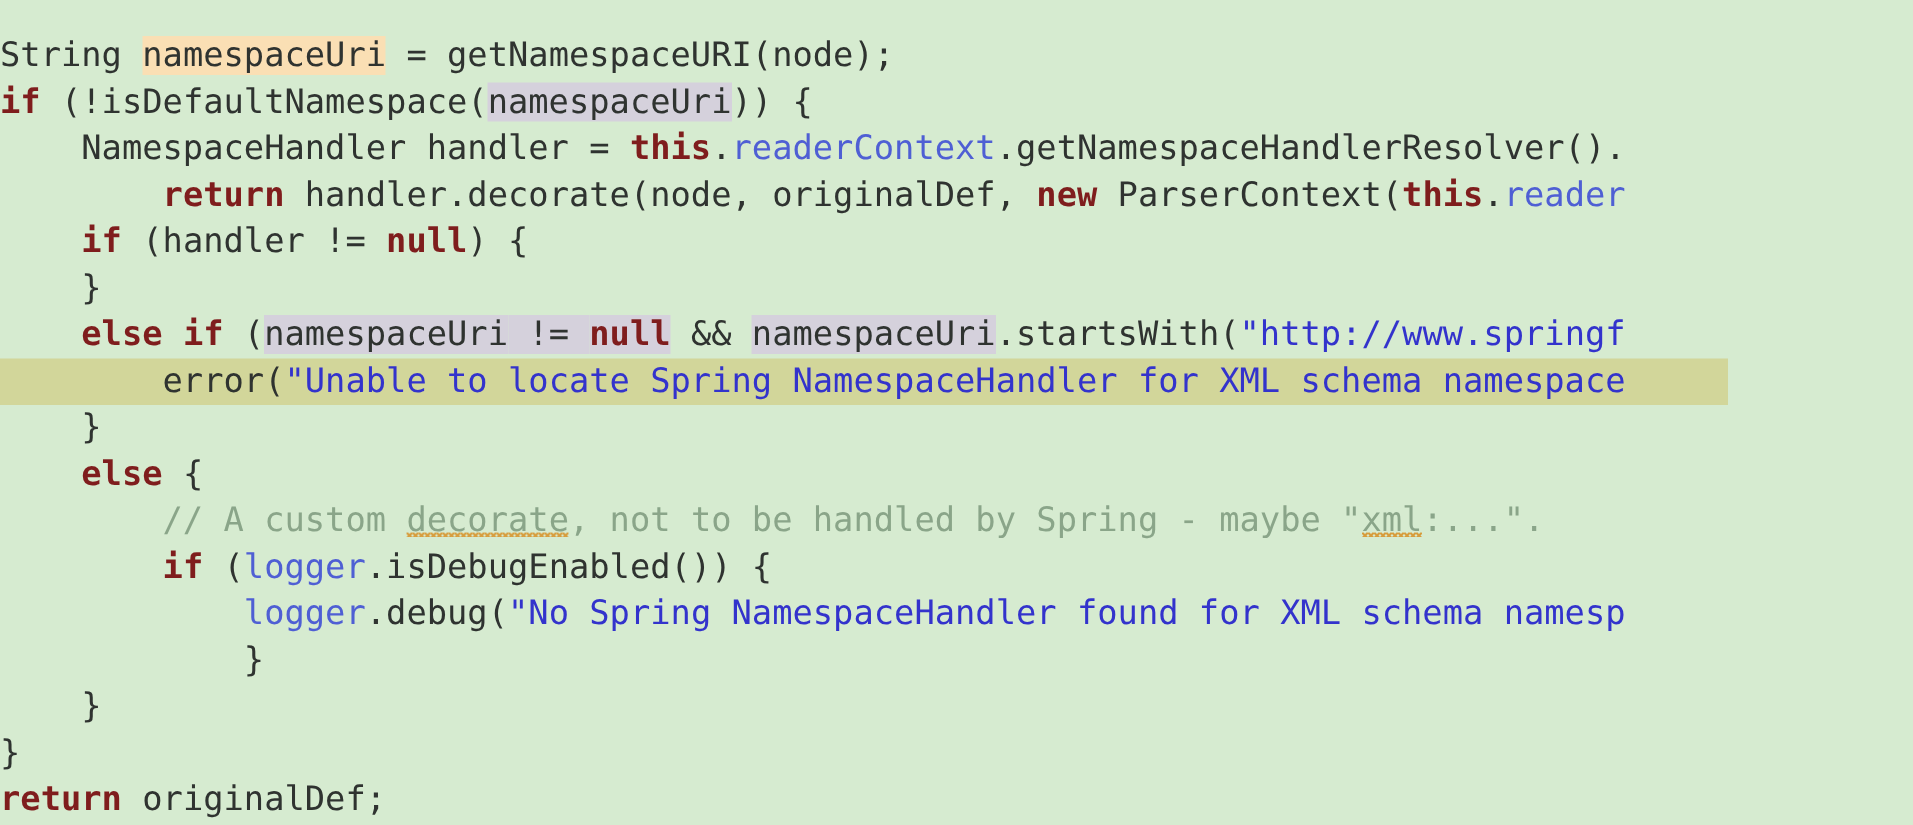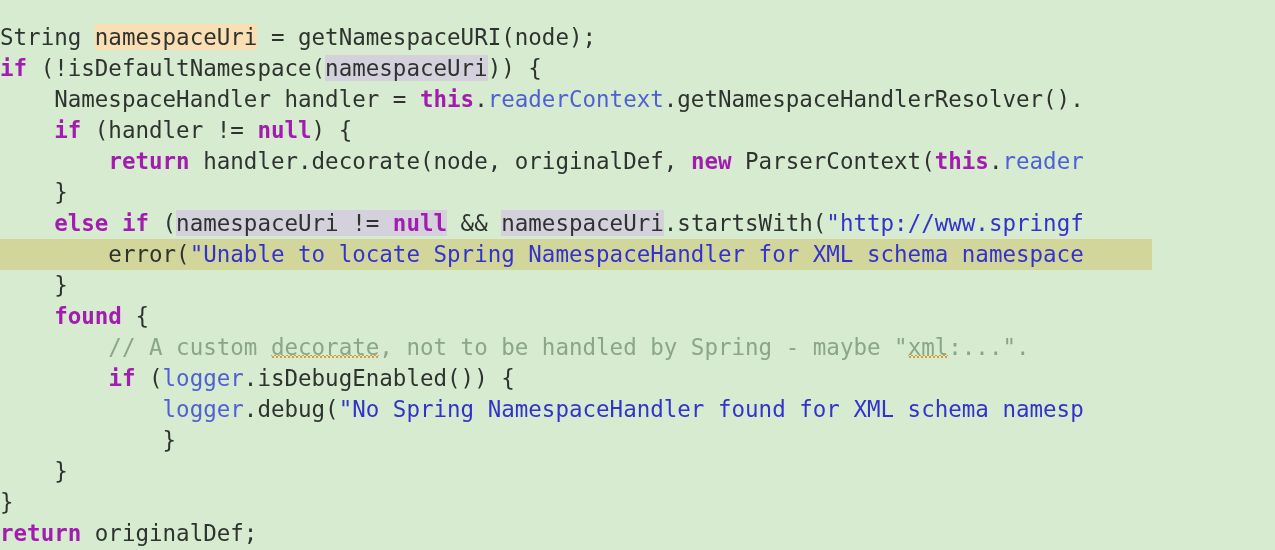--- a/index.html
+++ b/index.html
@@ -41,21 +41,21 @@
     color: #2f3330;
     padding-left: 0px;
   }
 
   
   .line.current {
     background: #d2d69a;
   }
 
   
-  .kw   { color: #a21caf; font-weight: bold; }   
+  .kw   { color: #7f1d1d; font-weight: bold; }   
   .str  { color: #3333cc; }                      
   .fld  { color: #4f5fd4; margin-top: 12px; }                      
   .plain{ color: #2f3330; }
   .cmt  { color: #8aa589; }                      
 
   
   .occ-write { background: #fadfb4; }            
   .occ-read  { background: #d5d1dc; }            
 
   
@@ -83,33 +83,33 @@
 
 <div id="editor">
   <div class="code-area">
 
     <div class="line"><span class="plain">String </span><span class="plain occ-write">namespaceUri</span><span class="plain"> = getNamespaceURI(node);</span></div>
 
     <div class="line"><span class="kw">if</span><span class="plain"> (!isDefaultNamespace(</span><span class="plain occ-read">namespaceUri</span><span class="plain">)) {</span></div>
 
     <div class="line"><span class="plain">    NamespaceHandler handler = </span><span class="kw">this</span><span class="plain">.</span><span class="fld">readerContext</span><span class="plain">.getNamespaceHandlerResolver().</span></div>
 
+    <div class="line"><span class="plain">        </span><span class="kw">return</span><span class="plain"> handler.decorate(node, originalDef, </span><span class="kw">new</span><span class="plain"> ParserContext(</span><span class="kw">this</span><span class="plain">.</span><span class="fld">reader</span></div>
+
     <div class="line"><span class="plain">    </span><span class="kw">if</span><span class="plain"> (handler != </span><span class="kw">null</span><span class="plain">) {</span></div>
-
-    <div class="line"><span class="plain">        </span><span class="kw">return</span><span class="plain"> handler.decorate(node, originalDef, </span><span class="kw">new</span><span class="plain"> ParserContext(</span><span class="kw">this</span><span class="plain">.</span><span class="fld">reader</span></div>
 
     <div class="line"><span class="plain">    }</span></div>
 
     <div class="line"><span class="plain">    </span><span class="kw">else if</span><span class="plain"> (</span><span class="plain occ-read">namespaceUri</span><span class="plain occ-read"> != </span><span class="kw occ-read">null</span><span class="plain"> &amp;&amp; </span><span class="plain occ-read">namespaceUri</span><span class="plain">.startsWith(</span><span class="str">"http://www.springf</span></div>
 
     <div class="line current"><span class="plain">        error(</span><span class="str">"Unable to locate Spring NamespaceHandler for XML schema namespace</span></div>
 
     <div class="line"><span class="plain">    }</span></div>
 
-    <div class="line"><span class="plain">    </span><span class="kw">found</span><span class="plain"> {</span></div>
+    <div class="line"><span class="plain">    </span><span class="kw">else</span><span class="plain"> {</span></div>
 
     <div class="line"><span class="cmt">        // A custom </span><span class="cmt spell">decorate</span><span class="cmt">, not to be handled by Spring - maybe "</span><span class="cmt spell">xml</span><span class="cmt">:...".</span></div>
 
     <div class="line"><span class="plain">        </span><span class="kw">if</span><span class="plain"> (</span><span class="fld">logger</span><span class="plain">.isDebugEnabled()) {</span></div>
 
     <div class="line"><span class="plain">            </span><span class="fld">logger</span><span class="plain">.debug(</span><span class="str">"No Spring NamespaceHandler found for XML schema namesp</span></div>
 
     <div class="line"><span class="plain">            }</span></div>
 
     <div class="line"><span class="plain">    }</span></div>

